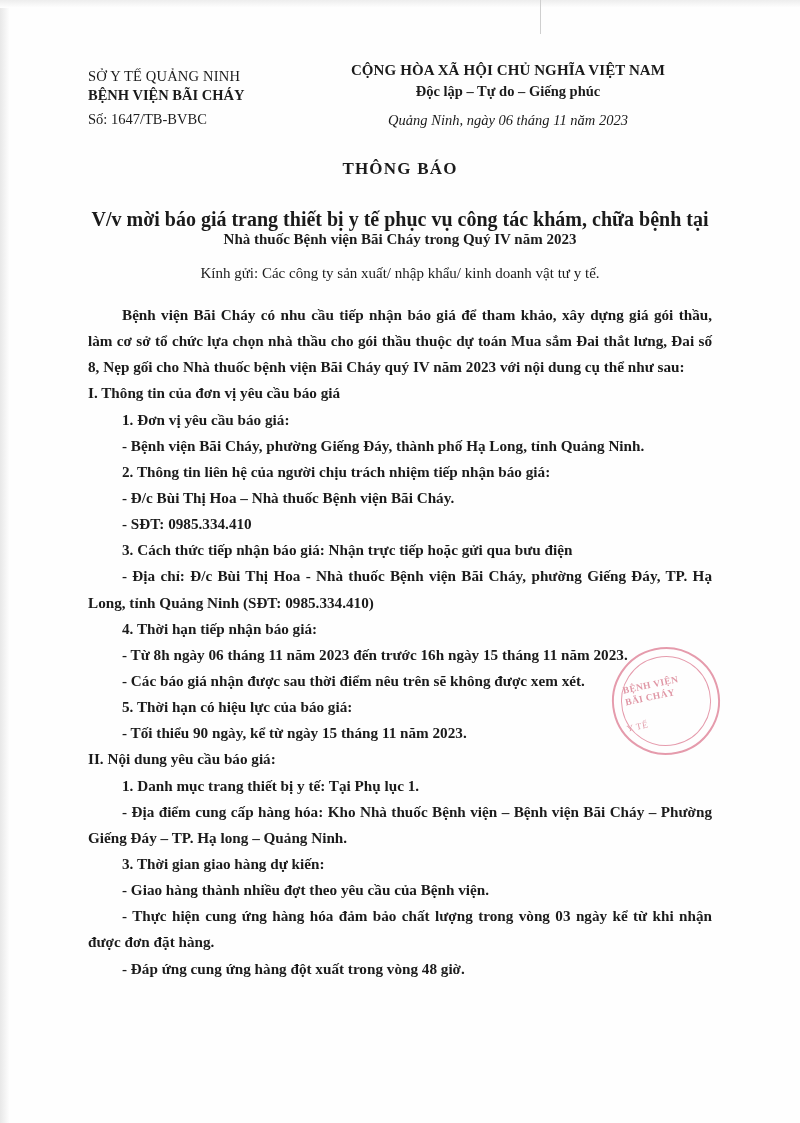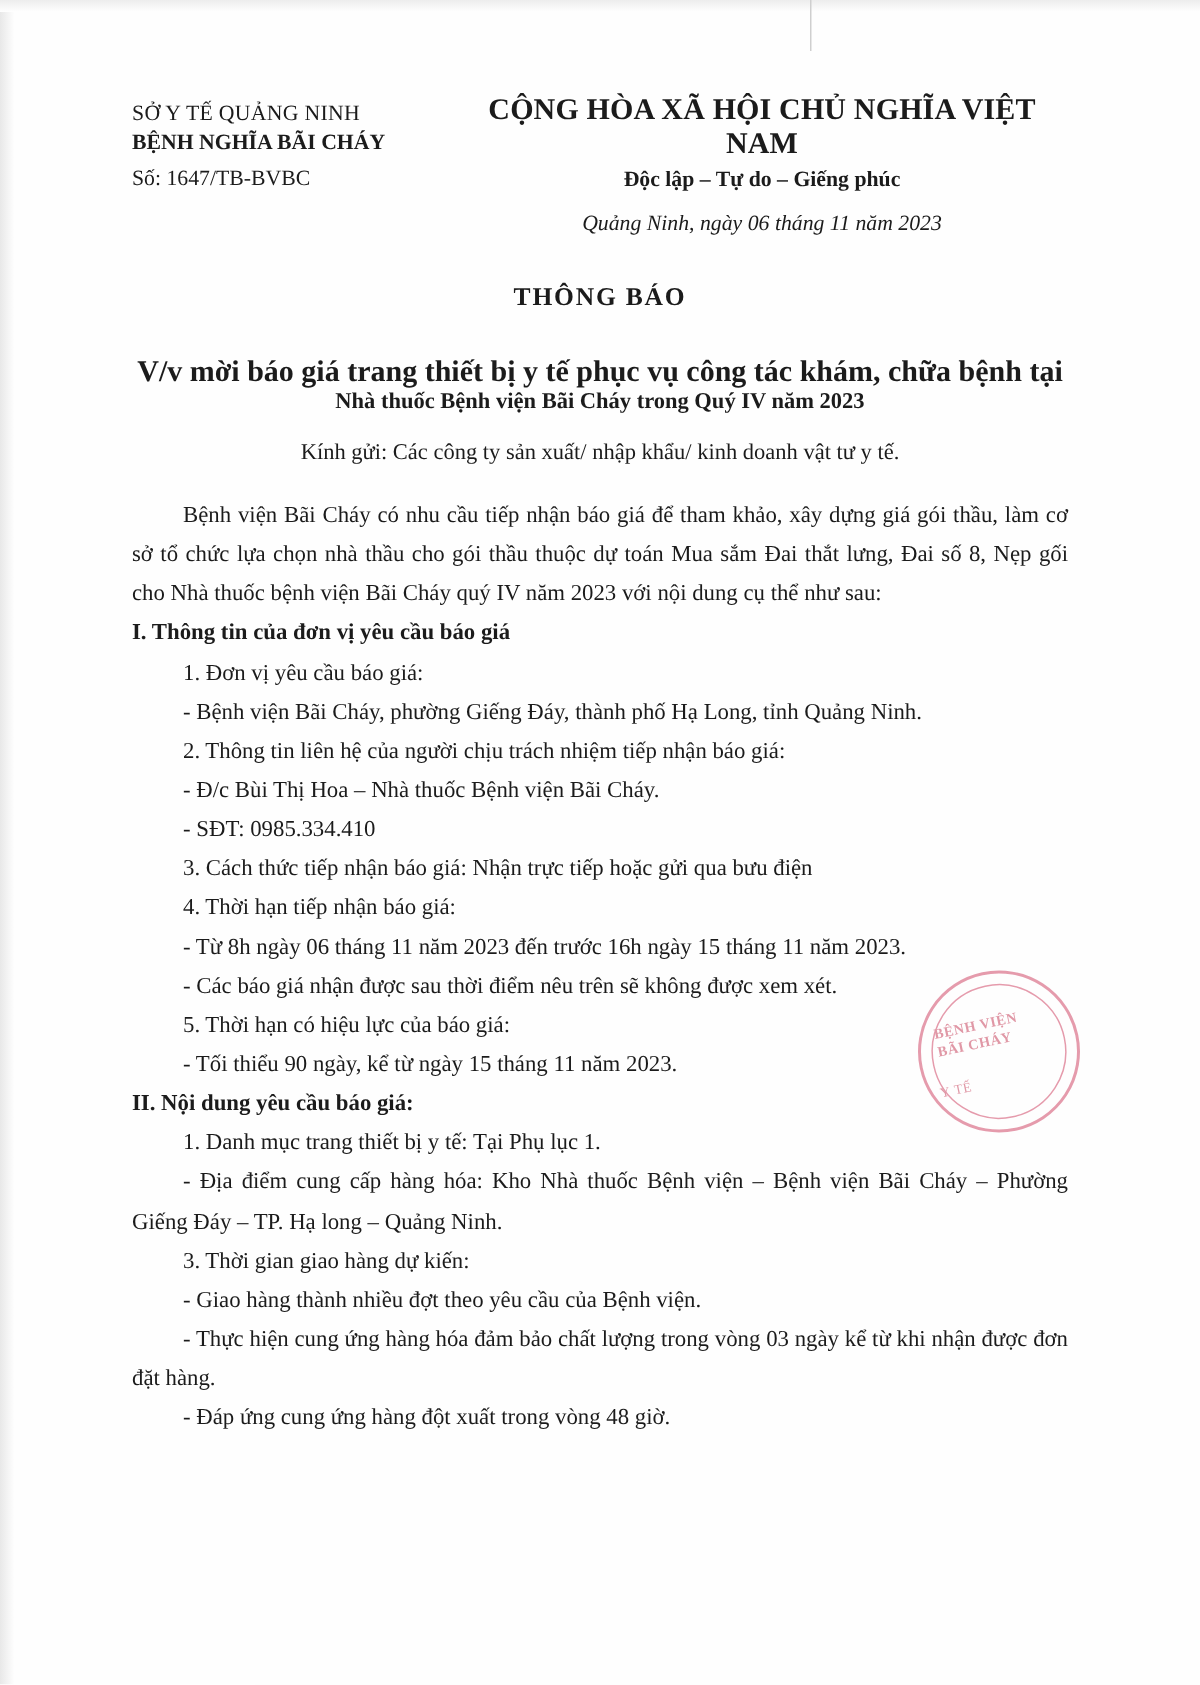--- a/index.html
+++ b/index.html
@@ -70,21 +70,21 @@
   .header-left .l3 {
     font-size: 14.5px;
     margin-top: 7px;
   }
   .header-right {
     flex: 1;
     text-align: center;
     padding-left: 6px;
   }
   .header-right .r1 {
-    font-size: 20px;
+    font-size: 15px;
     font-weight: bold;
     letter-spacing: .1px;
   }
   .header-right .r2 {
     font-size: 14.5px;
     font-weight: bold;
     margin-top: 4px;
   }
   .header-right .r3 {
     font-size: 14.5px;
@@ -119,20 +119,21 @@
 
   
   .body-text {
     margin-top: 20px;
     font-size: 15.2px;
     line-height: 1.72;
     text-align: justify;
   }
   .body-text p {
     margin: 0;
+    font-weight: bold;
   }
   .indent {
     text-indent: 34px;
   }
   .section-head {
     font-weight: bold;
     margin-top: 2px;
   }
   .li {
     text-indent: 34px;
@@ -190,21 +191,21 @@
 <div class="page">
   <div class="scan-edge-left"></div>
   <div class="scan-edge-top"></div>
   <div class="scan-fold"></div>
 
   <div class="content">
 
     <div class="header">
       <div class="header-left">
         <div class="l1">SỞ Y TẾ QUẢNG NINH</div>
-        <div class="l2">BỆNH NGHĨA BÃI CHÁY</div>
+        <div class="l2">BỆNH VIỆN BÃI CHÁY</div>
         <div class="l3">Số: 1647/TB-BVBC</div>
       </div>
       <div class="header-right">
         <div class="r1">CỘNG HÒA XÃ HỘI CHỦ NGHĨA VIỆT NAM</div>
         <div class="r2">Độc lập – Tự do – Giếng phúc</div>
         <div class="r3">Quảng Ninh, ngày 06 tháng 11 năm 2023</div>
       </div>
     </div>
 
     <div class="title-block">
@@ -218,20 +219,21 @@
     <div class="body-text">
       <p class="indent">Bệnh viện Bãi Cháy có nhu cầu tiếp nhận báo giá để tham khảo, xây dựng giá gói thầu, làm cơ sở tổ chức lựa chọn nhà thầu cho gói thầu thuộc dự toán Mua sắm Đai thắt lưng, Đai số 8, Nẹp gối cho Nhà thuốc bệnh viện Bãi Cháy quý IV năm 2023 với nội dung cụ thể như sau:</p>
 
       <p class="section-head no-indent">I. Thông tin của đơn vị yêu cầu báo giá</p>
       <p class="li">1. Đơn vị yêu cầu báo giá:</p>
       <p class="li-dash">- Bệnh viện Bãi Cháy, phường Giếng Đáy, thành phố Hạ Long, tỉnh Quảng Ninh.</p>
       <p class="li">2. Thông tin liên hệ của người chịu trách nhiệm tiếp nhận báo giá:</p>
       <p class="li-dash">- Đ/c Bùi Thị Hoa – Nhà thuốc Bệnh viện Bãi Cháy.</p>
       <p class="li-dash">- SĐT: 0985.334.410</p>
       <p class="li">3. Cách thức tiếp nhận báo giá: Nhận trực tiếp hoặc gửi qua bưu điện</p>
+      <p class="li-dash">- Địa chỉ: Đ/c Bùi Thị Hoa - Nhà thuốc Bệnh viện Bãi Cháy, phường Giếng Đáy, TP. Hạ Long, tỉnh Quảng Ninh (SĐT: 0985.334.410)</p>
       <p class="li">4. Thời hạn tiếp nhận báo giá:</p>
       <p class="li-dash">- Từ 8h ngày 06 tháng 11 năm 2023 đến trước 16h ngày 15 tháng 11 năm 2023.</p>
       <p class="li-dash">- Các báo giá nhận được sau thời điểm nêu trên sẽ không được xem xét.</p>
       <p class="li">5. Thời hạn có hiệu lực của báo giá:</p>
       <p class="li-dash">- Tối thiểu 90 ngày, kể từ ngày 15 tháng 11 năm 2023.</p>
 
       <p class="section-head no-indent">II. Nội dung yêu cầu báo giá:</p>
       <p class="li">1. Danh mục trang thiết bị y tế: Tại Phụ lục 1.</p>
       <p class="li-dash">- Địa điểm cung cấp hàng hóa: Kho Nhà thuốc Bệnh viện – Bệnh viện Bãi Cháy – Phường Giếng Đáy – TP. Hạ long – Quảng Ninh.</p>
       <p class="li">3. Thời gian giao hàng dự kiến:</p>

